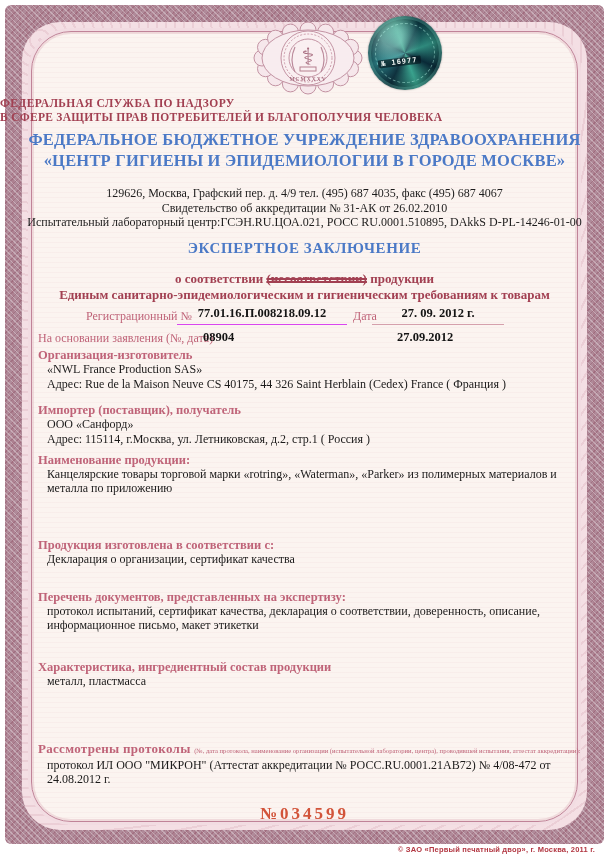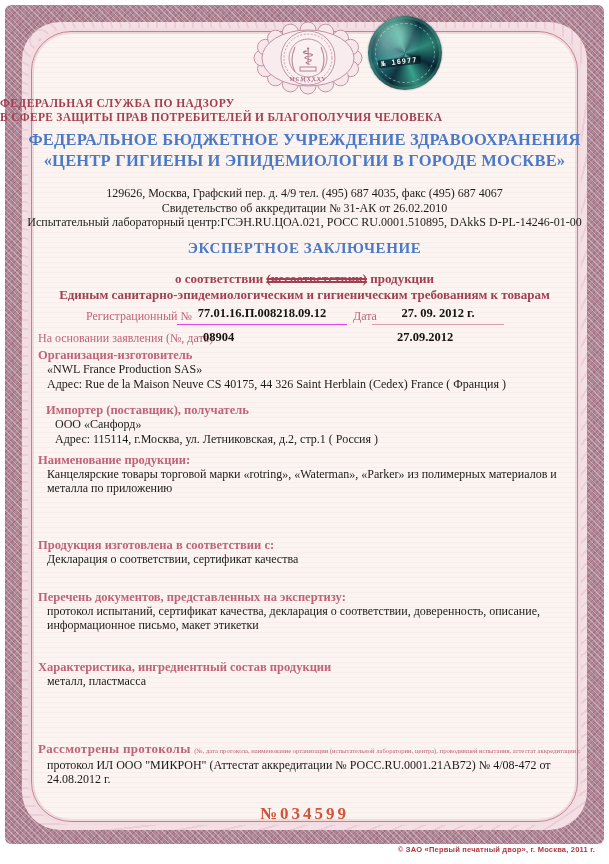--- a/index.html
+++ b/index.html
@@ -76,21 +76,21 @@
   .reg-row .val-date{position:absolute;left:372px;top:0;width:132px;text-align:center;border-bottom:1px solid #d5a0ac;padding-bottom:3px;}
   .basis-row{left:0;top:330px;width:609px;height:16px;}
   .basis-row .lbl-basis{position:absolute;left:38px;top:1px;}
   .basis-row .val-num{position:absolute;left:203px;top:0;}
   .basis-row .val-date2{position:absolute;left:397px;top:0;}
   
   .sec{left:38px;right:26px;}
   .sec .sec-label{color:#bf6378;font-size:12.5px;font-weight:600;line-height:14px;}
   .sec .sec-text{color:#1b1a1a;font-size:12px;line-height:13.5px;padding-left:9px;margin-top:1px;}
   .sec-manufacturer{top:348px;}
-  .sec-importer{top:403px;margin-left:8px;}
+  .sec-importer{top:403px;}
   .sec-product{top:453px;}
   .sec-made{top:538px;}
   .sec-docs{top:590px;}
   .sec-char{top:660px;}
   .sec-protocols{top:742px;}
   .sec-protocols .sec-label{font-size:13px;font-weight:bold;letter-spacing:.3px;}
   .sec-protocols .tiny-note{font-size:6.6px;font-weight:normal;letter-spacing:0;color:#bf6378;}
   
   .serial{left:0;right:0;top:804px;text-align:center;color:#d2543a;font-weight:600;font-size:17px;letter-spacing:3px;z-index:5;}
   .footer{right:14px;top:845px;color:#b23742;font-weight:bold;font-size:7.5px;letter-spacing:.2px;z-index:5;
@@ -185,21 +185,21 @@
     <div class="sec-text">Адрес: 115114, г.Москва, ул. Летниковская, д.2, стр.1 ( Россия )</div>
   </div>
 
   <div class="abs sec sec-product">
     <div class="sec-label">Наименование продукции:</div>
     <div class="sec-text">Канцелярские товары торговой марки «rotring», «Waterman», «Parker» из полимерных материалов и металла по приложению</div>
   </div>
 
   <div class="abs sec sec-made">
     <div class="sec-label">Продукция изготовлена в соответствии с:</div>
-    <div class="sec-text">Декларация о соответствии, сертификат качества</div>
+    <div class="sec-text">Декларация о организации, сертификат качества</div>
   </div>
 
   <div class="abs sec sec-docs">
     <div class="sec-label">Перечень документов, представленных на экспертизу:</div>
     <div class="sec-text">протокол испытаний, сертификат качества, декларация о соответствии, доверенность, описание, информационное письмо, макет этикетки</div>
   </div>
 
   <div class="abs sec sec-char">
     <div class="sec-label">Характеристика, ингредиентный состав продукции</div>
     <div class="sec-text">металл, пластмасса</div>

